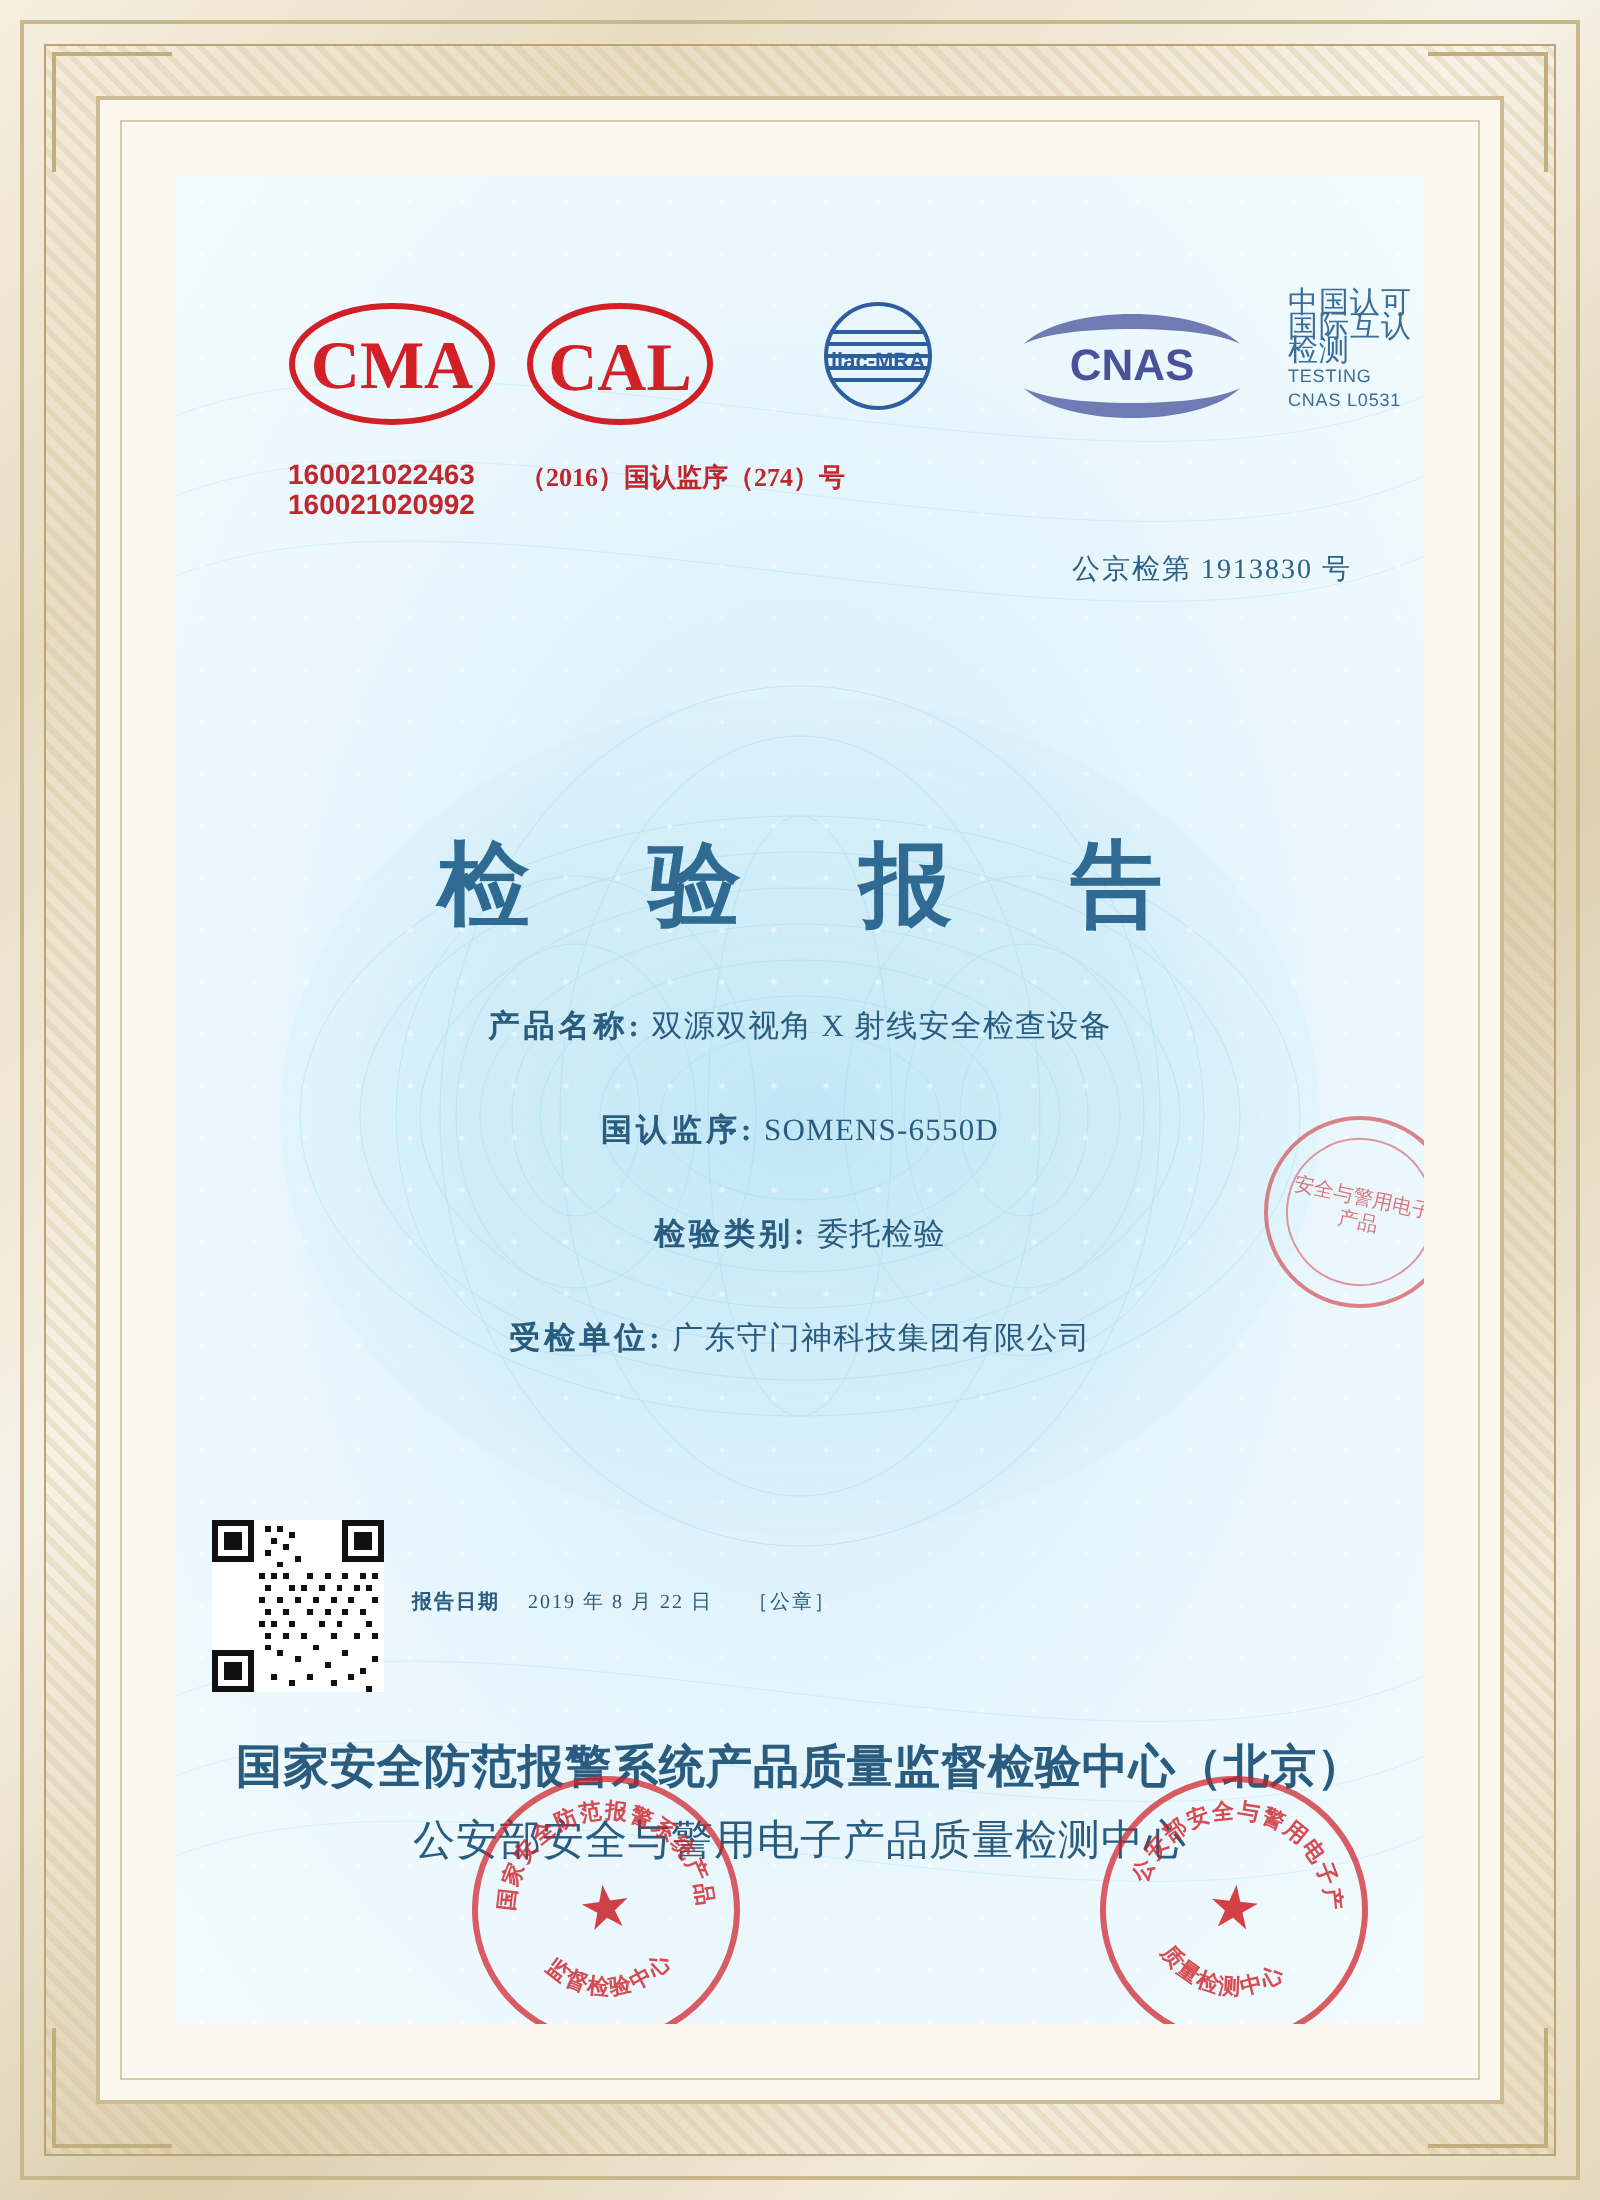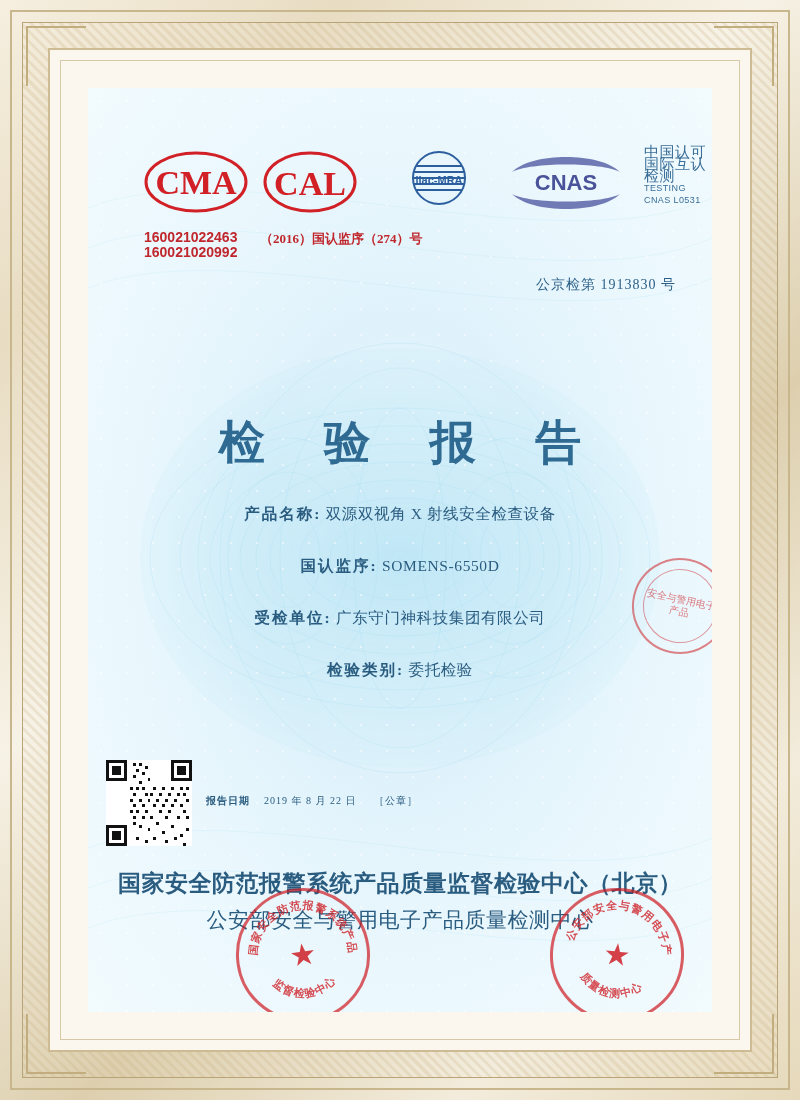--- a/index.html
+++ b/index.html
@@ -252,26 +252,26 @@
     <div class="fields">
       <div class="field">
         <span class="lab">产品名称:</span>
         <span class="val">双源双视角 X 射线安全检查设备</span>
       </div>
       <div class="field">
         <span class="lab">国认监序:</span>
         <span class="val">SOMENS-6550D</span>
       </div>
       <div class="field">
+        <span class="lab">检验类别:</span>
+        <span class="val">委托检验</span>
+      </div>
+      <div class="field">
         <span class="lab">受检单位:</span>
         <span class="val">广东守门神科技集团有限公司</span>
-      </div>
-      <div class="field">
-        <span class="lab">检验类别:</span>
-        <span class="val">委托检验</span>
       </div>
     </div>
 
     <div class="qr">
       <svg width="86" height="86" viewBox="0 0 29 29" shape-rendering="crispEdges">
         <rect width="29" height="29" fill="#ffffff"></rect>
         <g fill="#111">
           <rect x="0" y="0" width="7" height="1"></rect>
             <rect x="0" y="6" width="7" height="1"></rect>
           <rect x="0" y="0" width="1" height="7"></rect>

